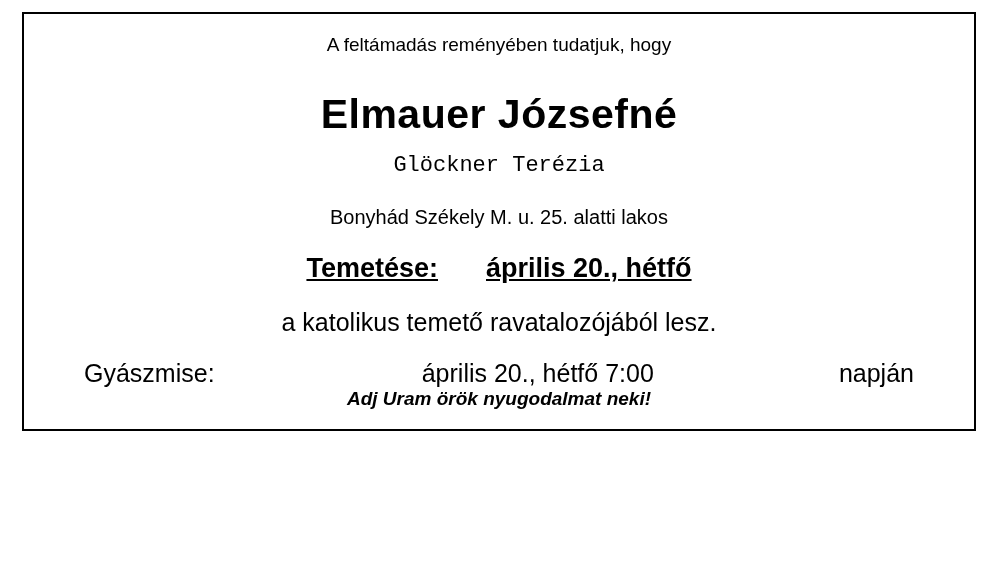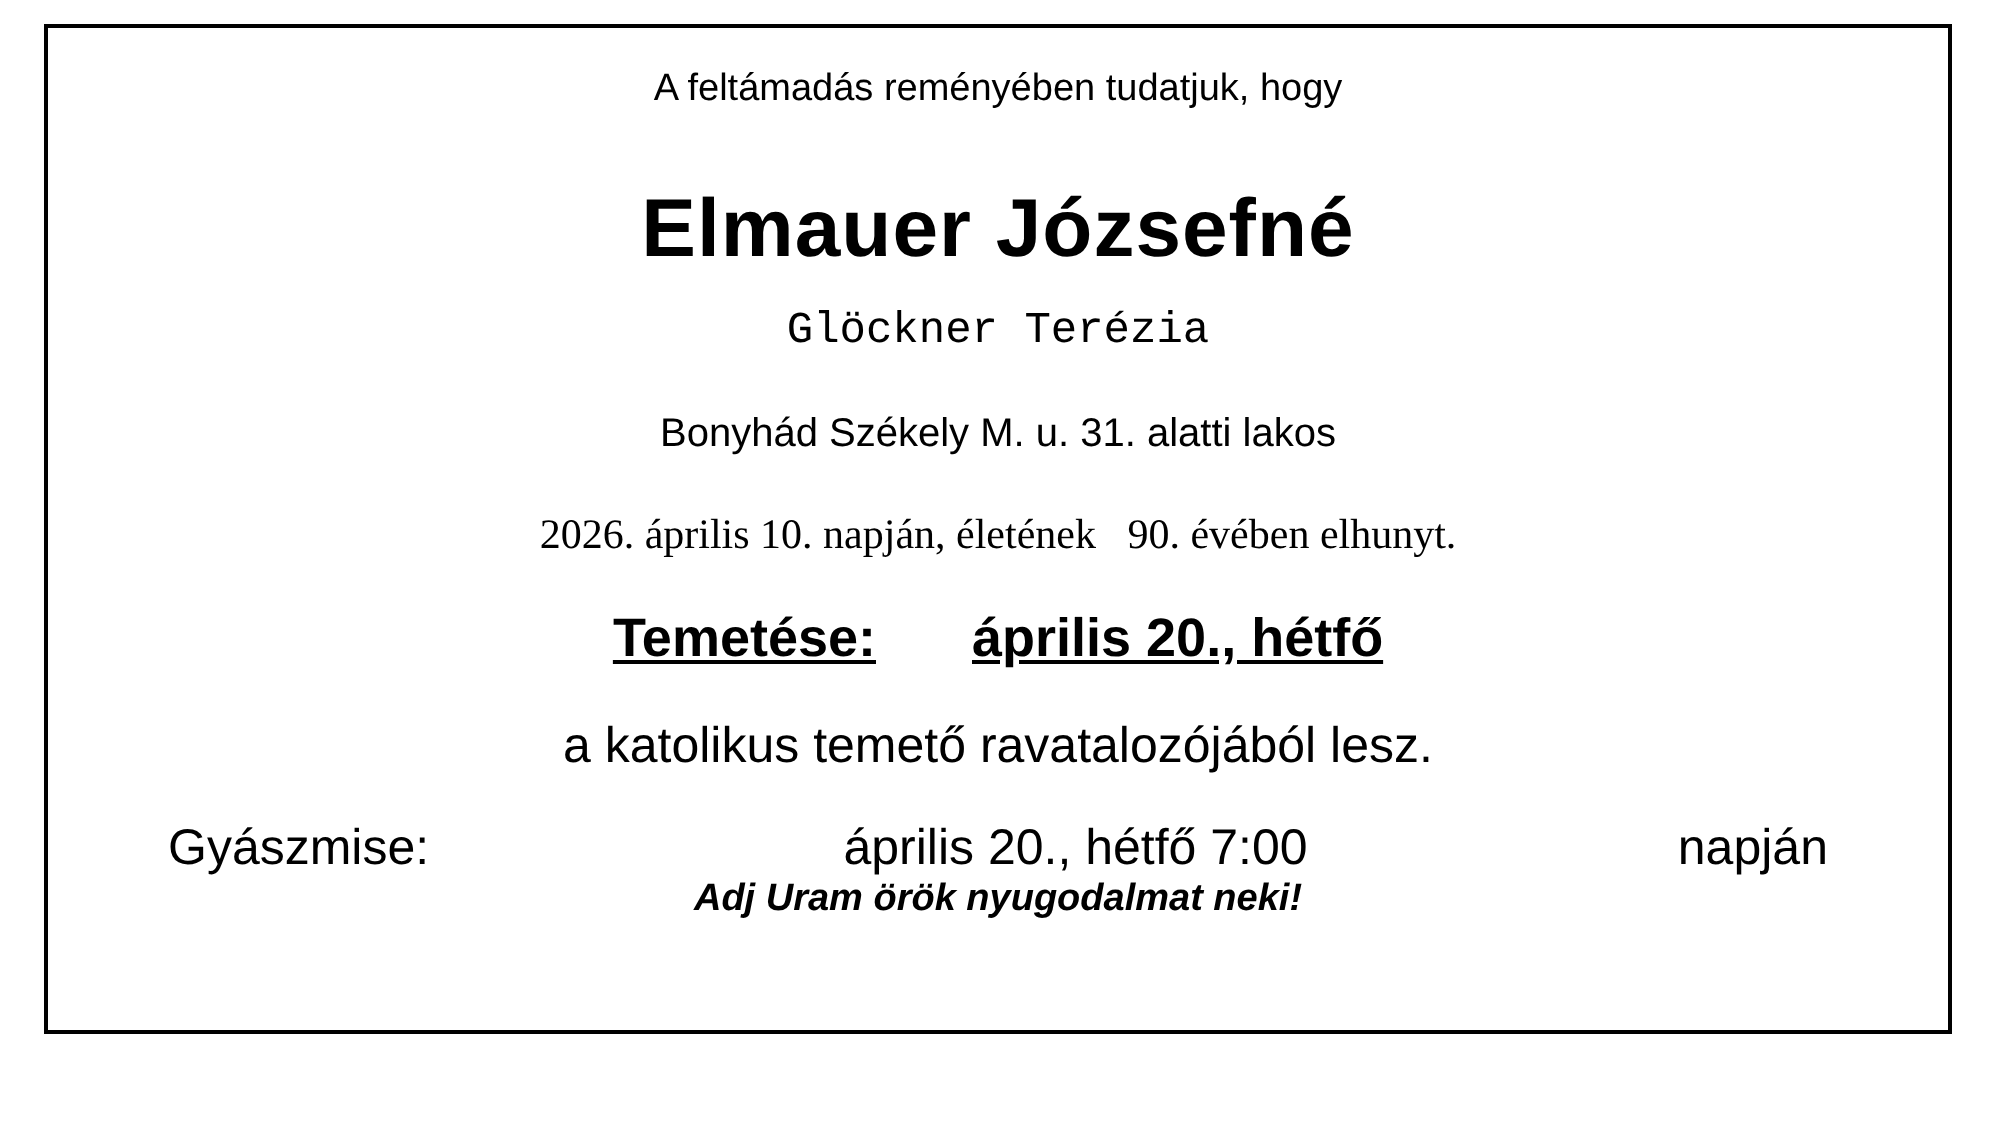--- a/index.html
+++ b/index.html
@@ -12,21 +12,21 @@
     height: 567px;
     font-family: "Liberation Sans", sans-serif;
     color: #000000;
     overflow: hidden;
   }
   .notice {
     position: absolute;
     left: 22px;
     top: 12px;
     width: 954px;
-    height: 505px;
+    height: 419px;
     border: 2px solid #000000;
     box-sizing: border-box;
     background: #ffffff;
     display: flex;
     flex-direction: column;
     align-items: center;
   }
   .line {
     width: 100%;
     text-align: center;
@@ -104,23 +104,22 @@
 <body>
 
 <div class="notice">
 
   <div class="line intro">A feltámadás reményében tudatjuk, hogy</div>
 
   <div class="line name">Elmauer Józsefné</div>
 
   <div class="line maiden">Glöckner Terézia</div>
 
-  <div class="line address">Bonyhád Székely M. u. 31. alatti lakos</div>
+  <div class="line address">Bonyhád Székely M. u. 25. alatti lakos</div>
 
-  <div class="line death">2026. április 10. napján, életének   90. évében elhunyt.</div>
 
   <div class="funeral-row">
     <span class="seg-left">Temetése:</span>
     <span class="seg-mid">április 20., hétfő</span>
   </div>
 
   <div class="line place">a katolikus temető ravatalozójából lesz.</div>
 
   <div class="mass-row">
     <span class="seg-left">Gyászmise:</span>

